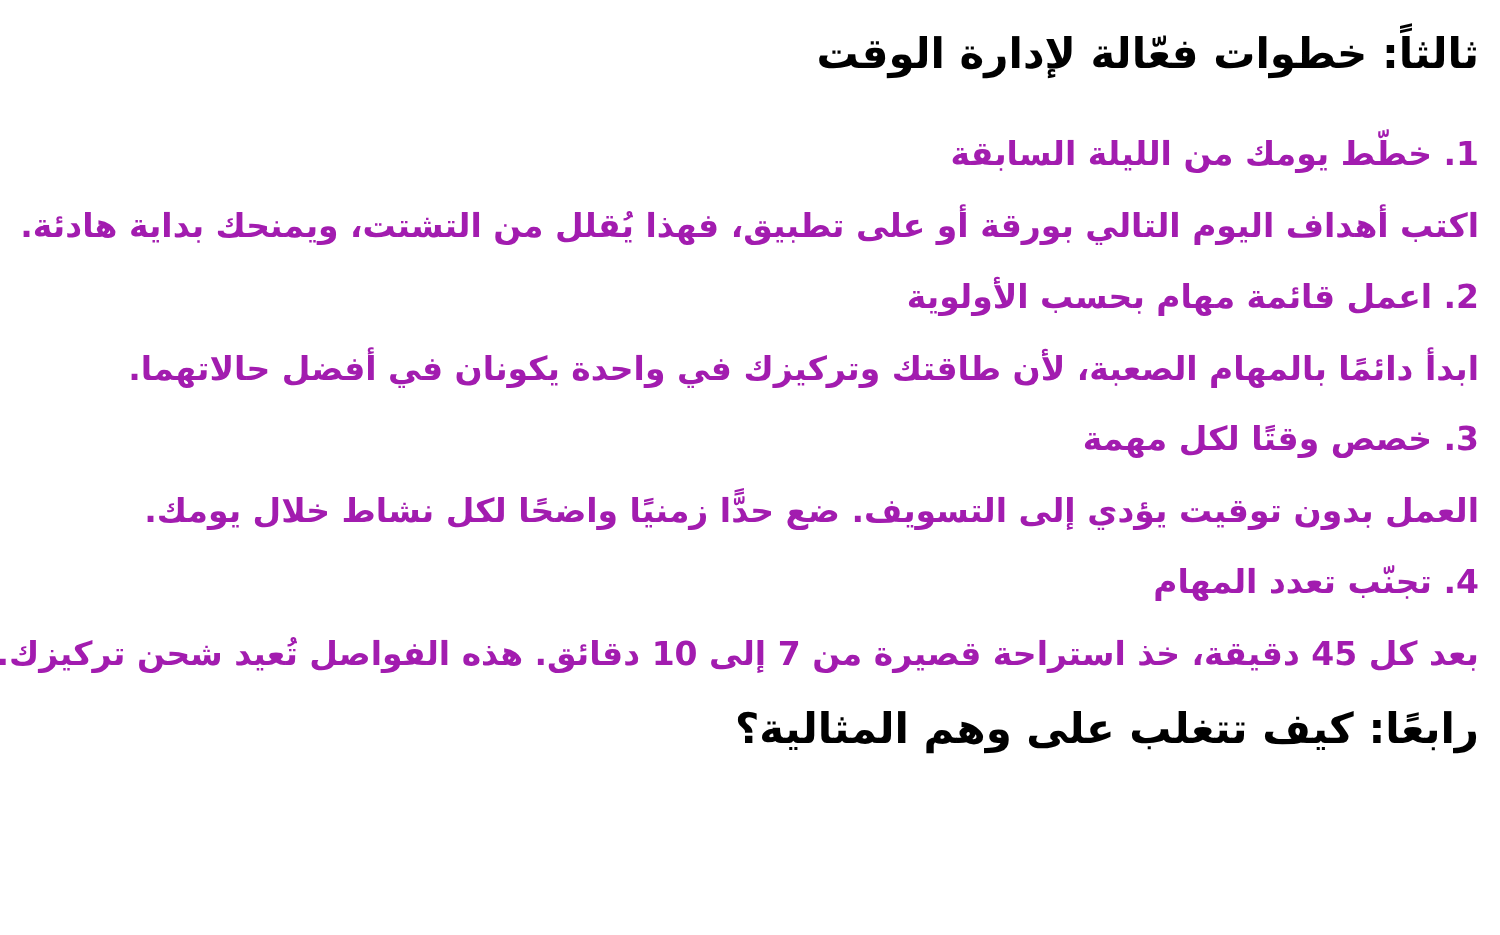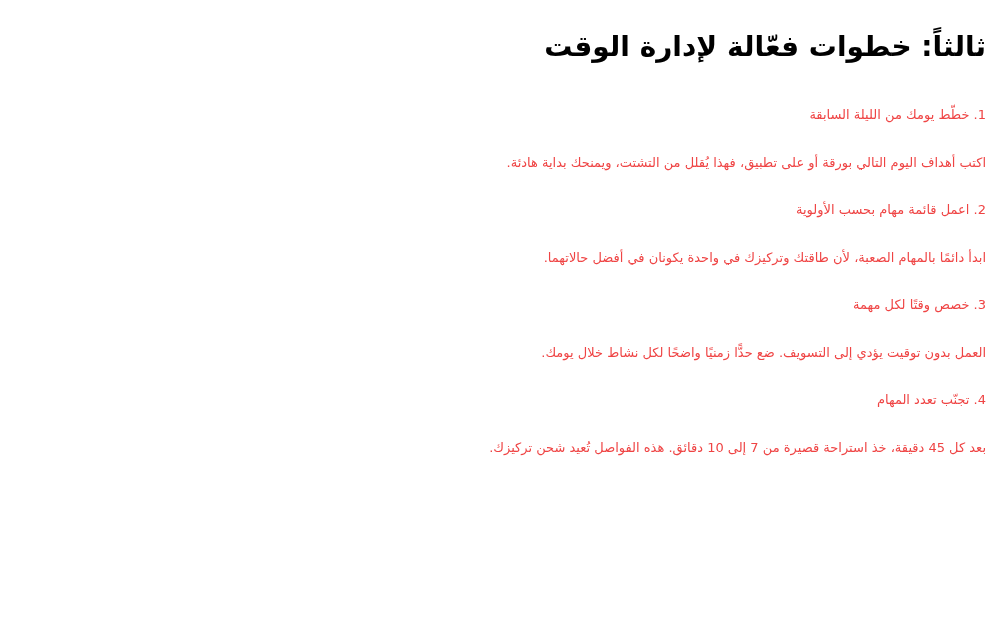--- a/index.html
+++ b/index.html
@@ -8,41 +8,42 @@
     background: #ffffff;
   }
   body {
     width: 1000px;
     height: 623px;
     overflow: hidden;
     font-family: "DejaVu Sans", sans-serif;
   }
   .page {
     direction: rtl;
-    padding: 29px 14px 0 14px;
+    padding: 18px 14px 0 14px;
     color: #212121;
   }
   .section-title {
     font-size: 28px;
     font-weight: bold;
     color: #000000;
     margin: 0 0 26px 0;
     line-height: 36px;
     letter-spacing: 0;
   }
   .section-title.second {
     margin-top: 8px;
     margin-bottom: 0;
   }
   .line {
-    font-size: 13px;
+    font-size: 22px;
     line-height: 47.5px;
     margin: 0;
     white-space: nowrap;
-    color: #ef4444;
+    color: #a21caf;
+    font-weight: bold;
   }
 </style>
 </head>
 <body>
 
 <div class="page">
 
   <h1 class="section-title">ثالثاً: خطوات فعّالة لإدارة الوقت</h1>
 
   <div>
@@ -55,14 +56,15 @@
 
     <p class="line">3. خصص وقتًا لكل مهمة</p>
     <p class="line">العمل بدون توقيت يؤدي إلى التسويف. ضع حدًّا زمنيًا واضحًا لكل نشاط خلال يومك.</p>
 
     <p class="line">4. تجنّب تعدد المهام</p>
 
     <p class="line">بعد كل 45 دقيقة، خذ استراحة قصيرة من 7 إلى 10 دقائق. هذه الفواصل تُعيد شحن تركيزك.</p>
 
   </div>
 
+  <h2 class="section-title second">رابعًا: كيف تتغلب على وهم المثالية؟</h2>
 
 </div>
 
 </body></html>

